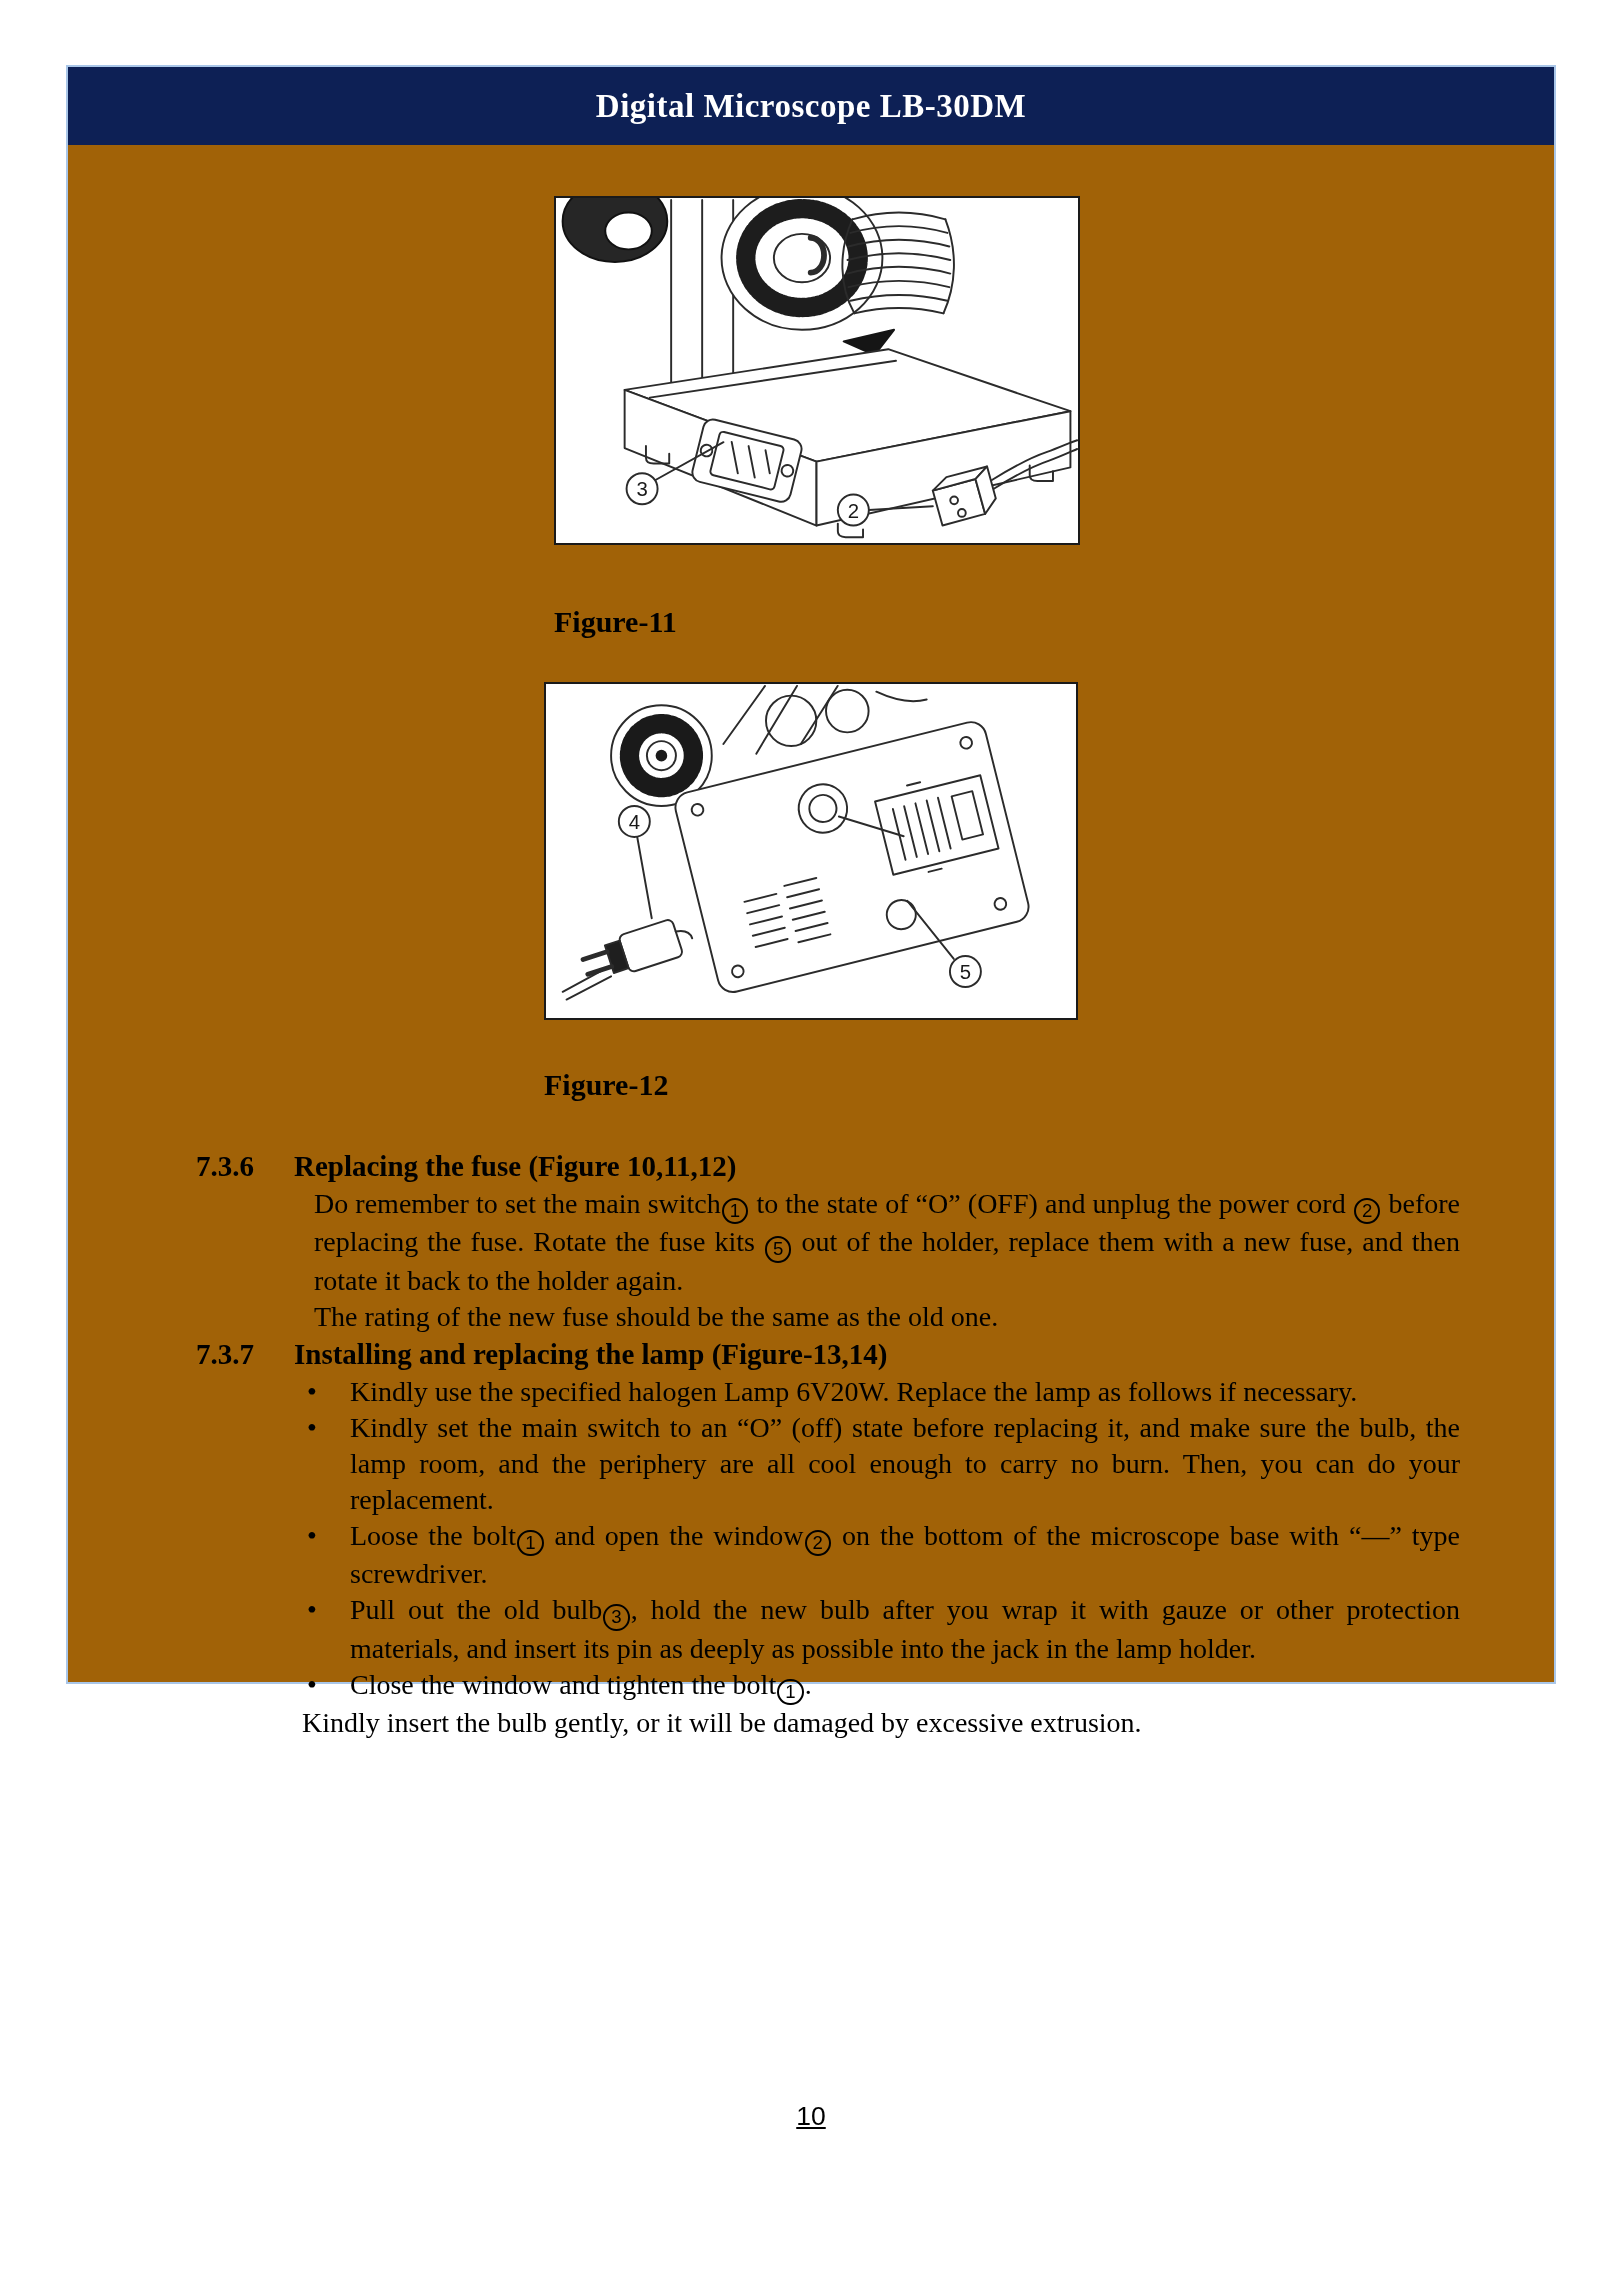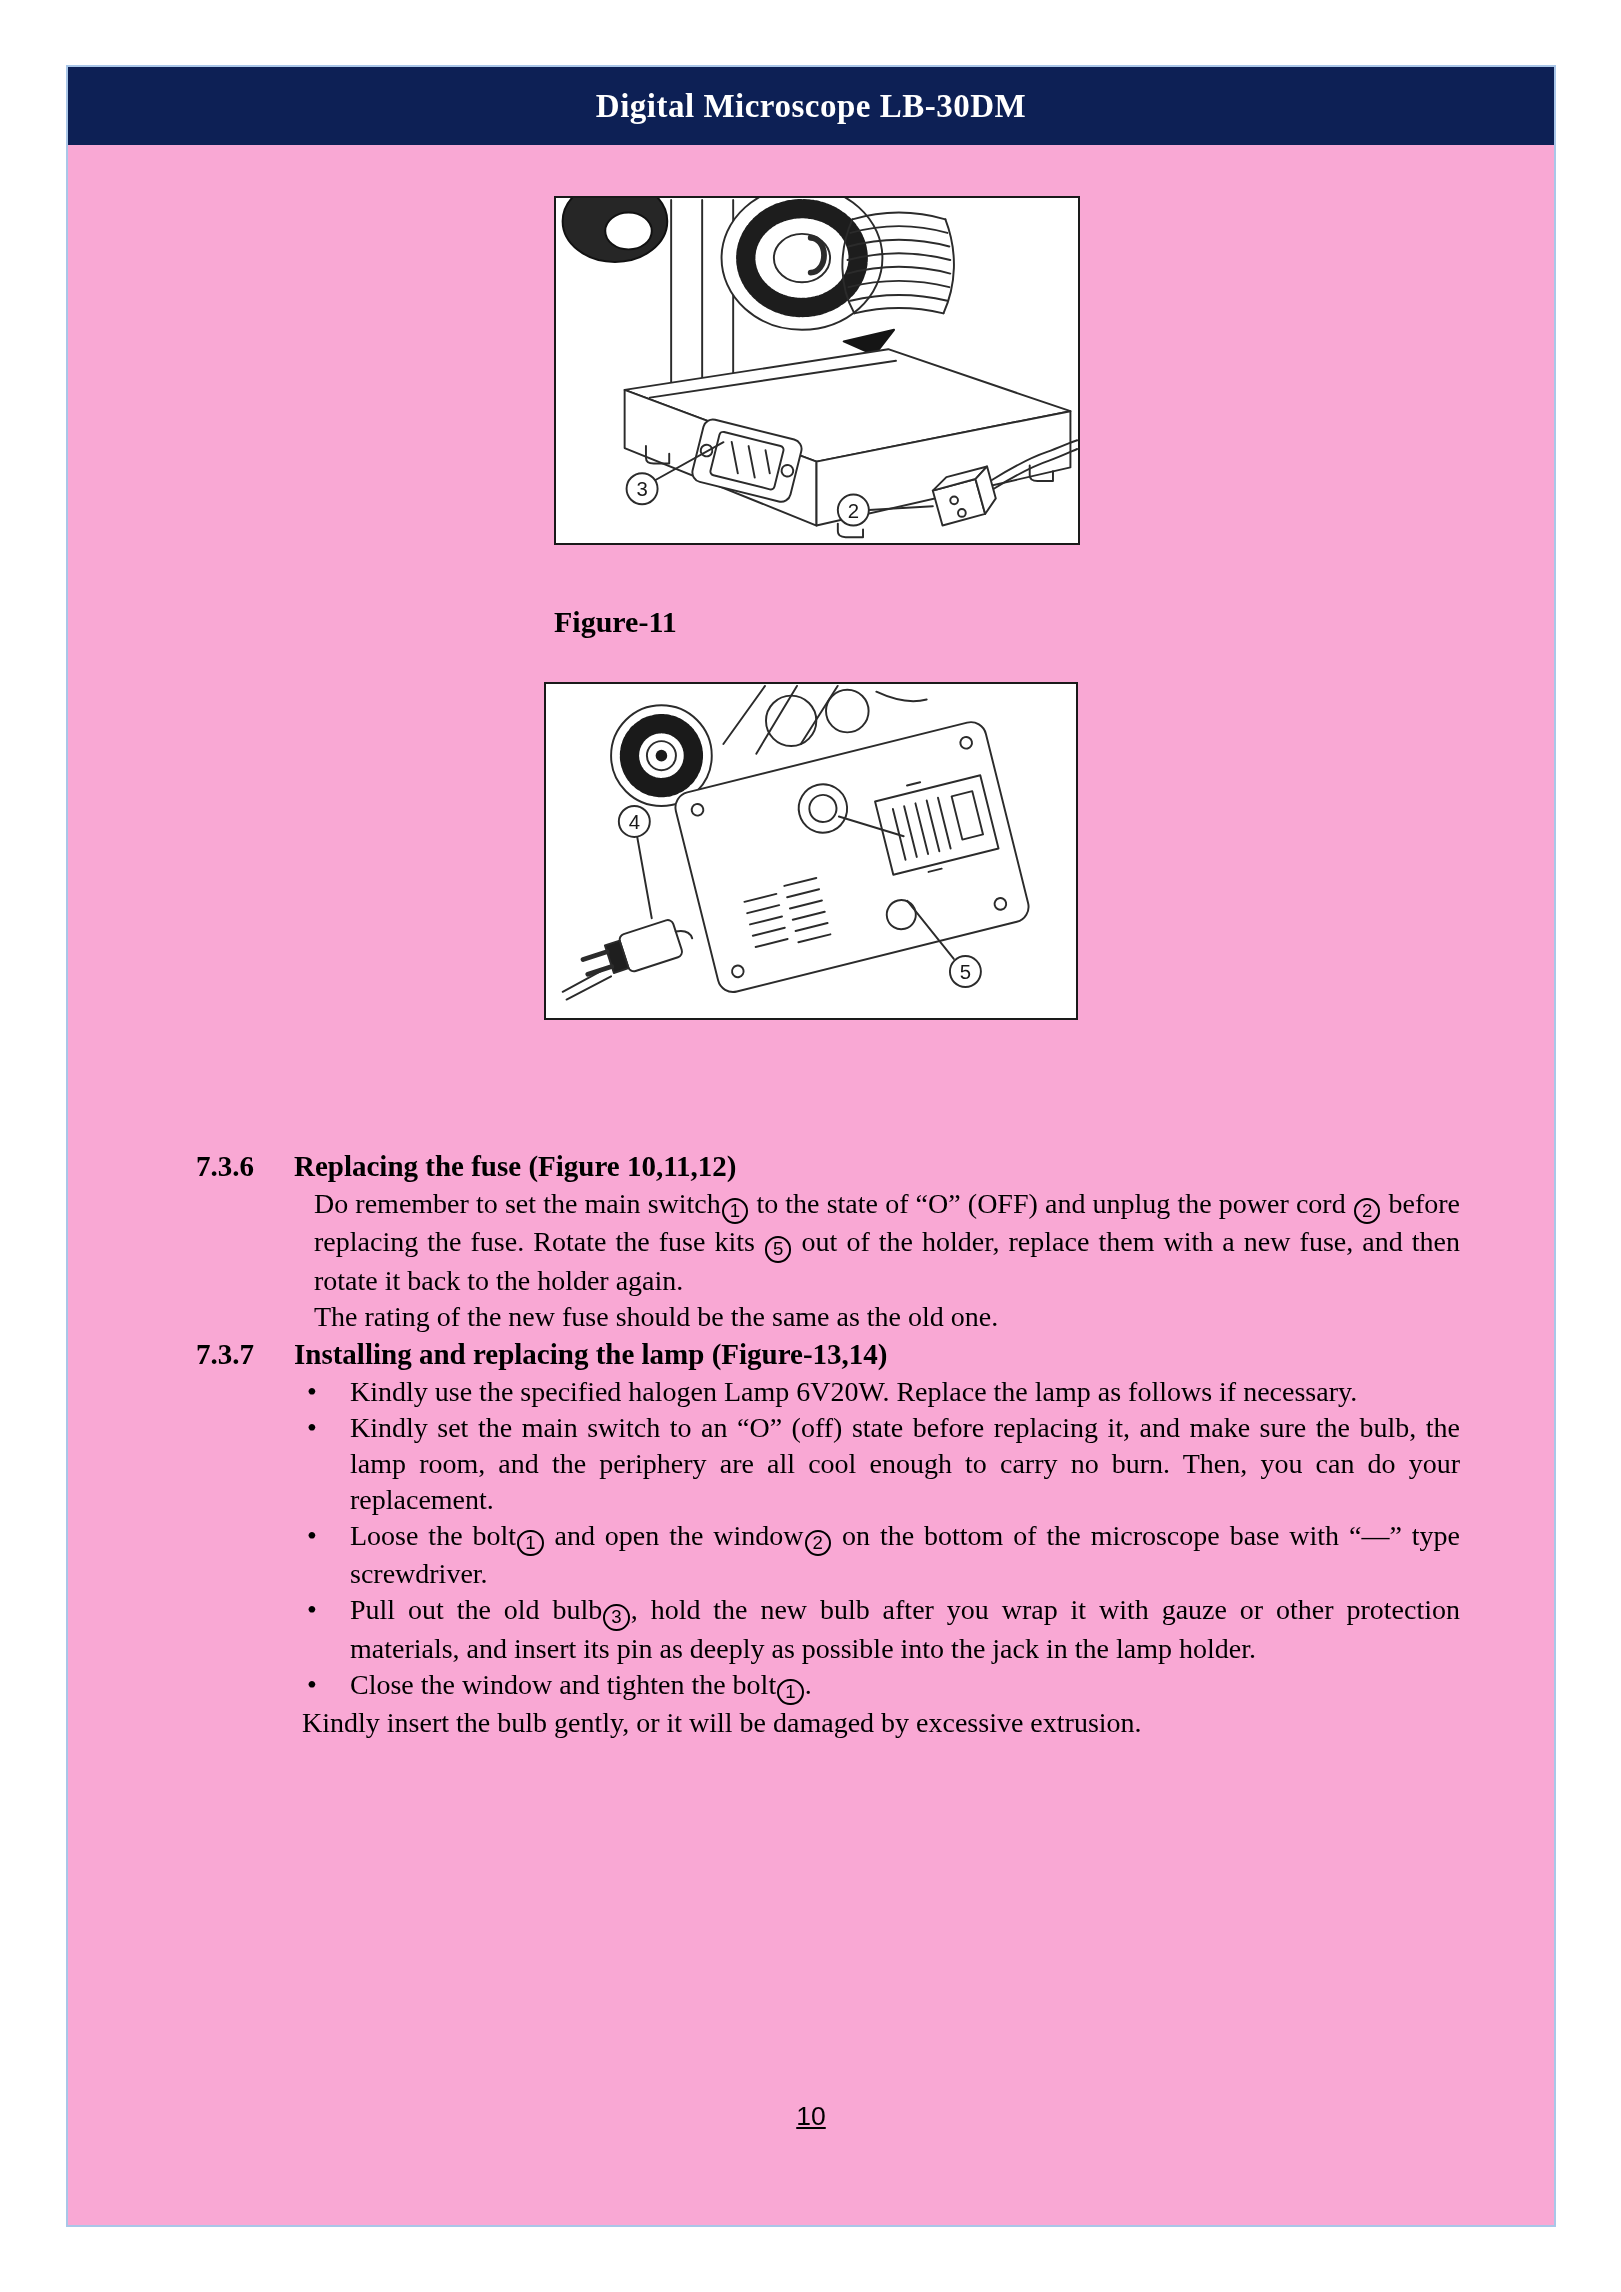--- a/index.html
+++ b/index.html
@@ -2,22 +2,22 @@
 <html><head>
 <meta charset="utf-8">
 <style>
   html,body{margin:0;padding:0;background:#ffffff;}
   body{
     width:1621px;height:2293px;position:relative;
     font-family:"Liberation Serif","DejaVu Serif",serif;
     color:#000;
   }
   .frame{
-    position:absolute;left:66px;top:65px;width:1490px;height:2162px;
-    box-sizing:border-box;border:2px solid #a9c6e8;background:#f9a8d4;
+    position:absolute;left:66px;top:65px;width:1490px;height:1619px;
+    box-sizing:border-box;border:2px solid #a9c6e8;background:#a16207;
   }
   .hdr{
     position:absolute;left:0;top:0;right:0;height:78px;
     background:#0d2055;display:flex;align-items:center;justify-content:center;
   }
   .hdr-title{
     color:#ffffff;font-size:33px;font-weight:bold;letter-spacing:0.5px;
   }
   .figbox{
     position:absolute;box-sizing:border-box;border:2px solid #1a1a1a;background:#fff;
@@ -152,20 +152,21 @@
         <path d="M64,292 L16,318 M66,302 L20,326"></path>
         <line x1="93" y1="158" x2="108" y2="242"></line>
         <circle cx="90" cy="142" r="16" fill="#ffffff"></circle>
         <line x1="420" y1="284" x2="372" y2="224"></line>
         <circle cx="432" cy="297" r="16" fill="#ffffff"></circle>
       </g>
       <text class="lbl" x="90" y="150">4</text>
       <text class="lbl" x="432" y="305">5</text>
     </svg>
   </div>
+  <div class="figcap cap12">Figure-12</div>
 
   <div class="content">
 
     <div class="sec-head">
       <span class="sec-num">7.3.6</span>
       <span class="sec-title">Replacing the fuse (Figure 10,11,12)</span>
     </div>
     <p class="para rich">Do remember to set the main switch<span class="circ">1</span> to the state of “O” (OFF) and unplug the power cord <span class="circ">2</span> before replacing the fuse. Rotate the fuse kits <span class="circ">5</span> out of the holder, replace them with a new fuse, and then rotate it back to the holder again.</p>
     <p class="para rich">The rating of the new fuse should be the same as the old one.</p>
 

